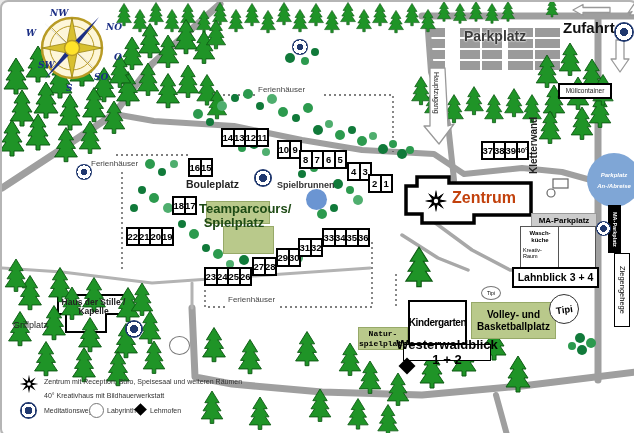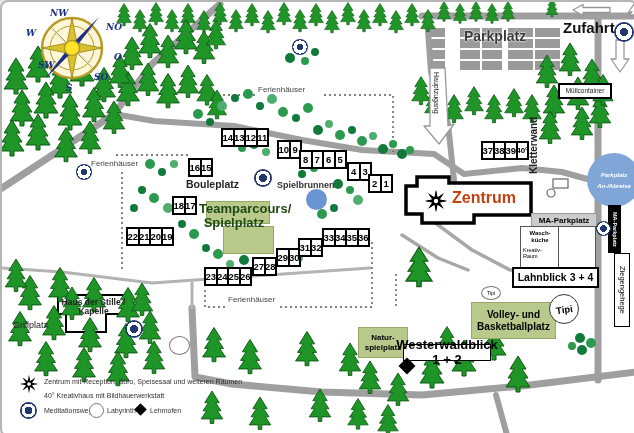--- a/index.html
+++ b/index.html
@@ -367,23 +367,26 @@
   <div class="ring" style="left:594px;top:219px;width:15px;height:15px;"></div>
 
   <div class="outcircle" style="left:167px;top:334px;width:21px;height:19px;"></div>
 
   <div class="lbl bold" style="left:56px;top:296px;width:71px;text-align:center;font-size:8.5px;">
     <div>Haus der Stille /</div>
     <div>Kapelle</div>
   </div>
   <div class="lbl" style="left:11px;top:319px;font-size:9px;color:#222;">Grillplatz</div>
 
-  <div class="green-box" style="left:356px;top:325px;width:50px;height:31px;">
+  <div class="green-box" style="left:356px;top:325px;width:50px;height:23px;font-family:Liberation Mono, monospace;">
     <span style="font-size:8px;font-weight:700;">Natur-</span>
     <span style="font-size:8px;font-weight:700;">spielplatz</span>
+  </div>
+  <div class="box" style="left:406px;top:298px;width:59px;height:45px;">
+    <span style="font-size:10px;font-weight:700;letter-spacing:-0.4px;">Kindergarten</span>
   </div>
   <div class="box" style="left:401px;top:342px;width:88px;height:17px;border-width:1.5px;">
     <span style="font-size:13px;font-weight:700;">Westerwaldblick 1 + 2</span>
   </div>
   <div class="green-box" style="left:469px;top:300px;width:85px;height:37px;">
     <span style="font-size:10px;font-weight:700;">Volley- und</span>
     <span style="font-size:10px;font-weight:700;">Basketballplatz</span>
   </div>
   <div class="outcircle" style="left:479px;top:284px;width:20px;height:14px;border-radius:50%;">
     <span style="font-size:5px;">Tipi</span>

